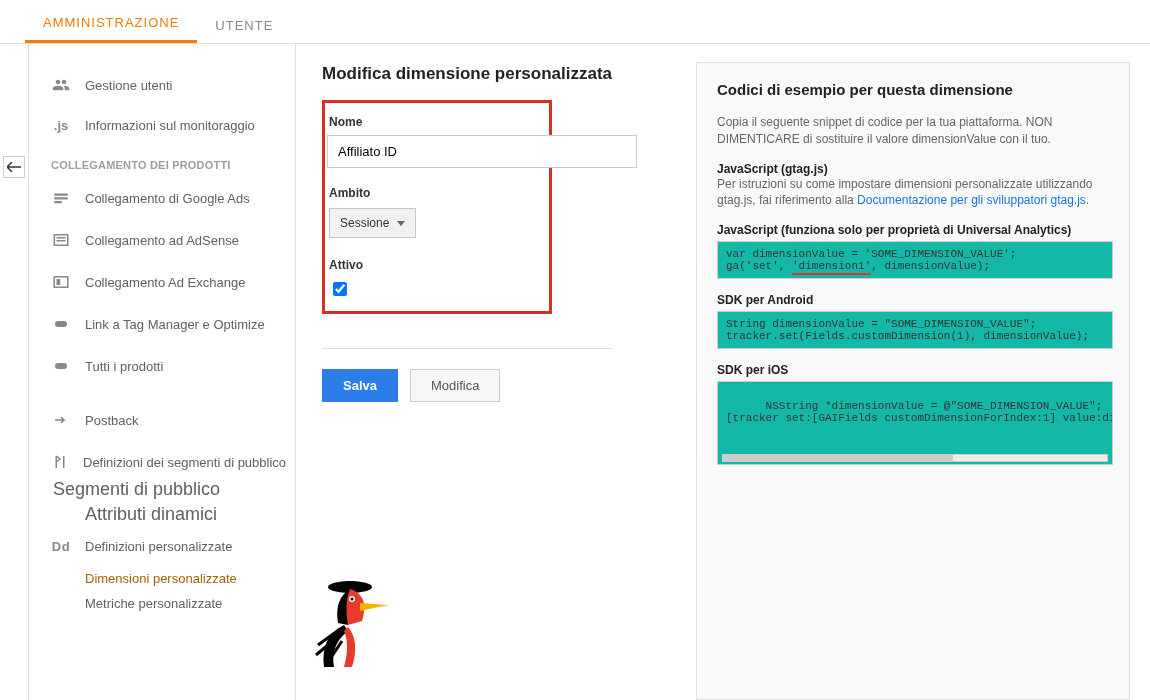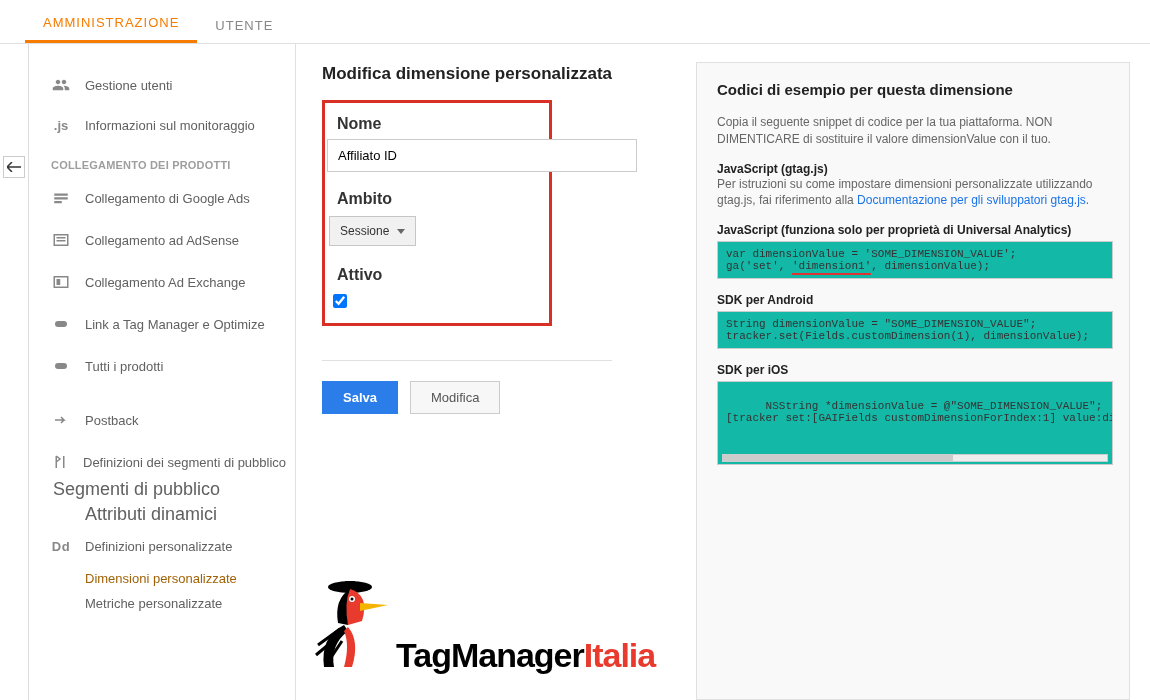--- a/index.html
+++ b/index.html
@@ -106,22 +106,22 @@
     margin: 0 0 16px 0;
     color:#222;
   }
   .redbox {
     border: 3px solid #d93025;
     padding: 4px 12px 12px 4px;
     width: 230px;
   }
   .fld-label {
     font-weight: bold;
-    font-size: 16px;
-    margin: 8px 0 6px 8px;
+    font-size: 12px;
+    margin: 8px 0 6px 0;
     display:block;
   }
   .txt-input {
     width: 310px;
     padding: 8px 10px;
     border: 1px solid #ccc;
     font-size: 13px;
     margin-left: -2px;
   }
   .select-fake {
@@ -400,18 +400,15 @@
       <rect x="45" y="6" width="10" height="6" fill="#000"></rect>
       <path d="M50 14 Q70 20 62 46 L48 50 Q40 30 50 14" fill="#e83b2e"></path>
       <path d="M50 14 Q44 28 48 50 L38 48 Q34 24 50 14" fill="#000"></path>
       <circle cx="52" cy="24" r="3" fill="#fff"></circle>
         <circle cx="52" cy="24" r="1.5" fill="#000"></circle>
       <polygon points="60,28 88,30 60,36" fill="#f4b400"></polygon>
       <path d="M44 50 Q20 62 24 92 L34 92 Q30 70 48 56" fill="#000"></path>
       <path d="M48 52 Q60 66 52 92 L44 92 Q50 70 44 56" fill="#e83b2e"></path>
       <path d="M40 54 L18 70 M40 60 L16 80 M42 66 L26 90" stroke="#000" stroke-width="3" fill="none"></path>
     </svg>
-    <div class="brand-text">
-      <span>TagManager</span><span class="it">Italia</span>
-    </div>
   </div>
 
 </div>
 
 </body></html>

